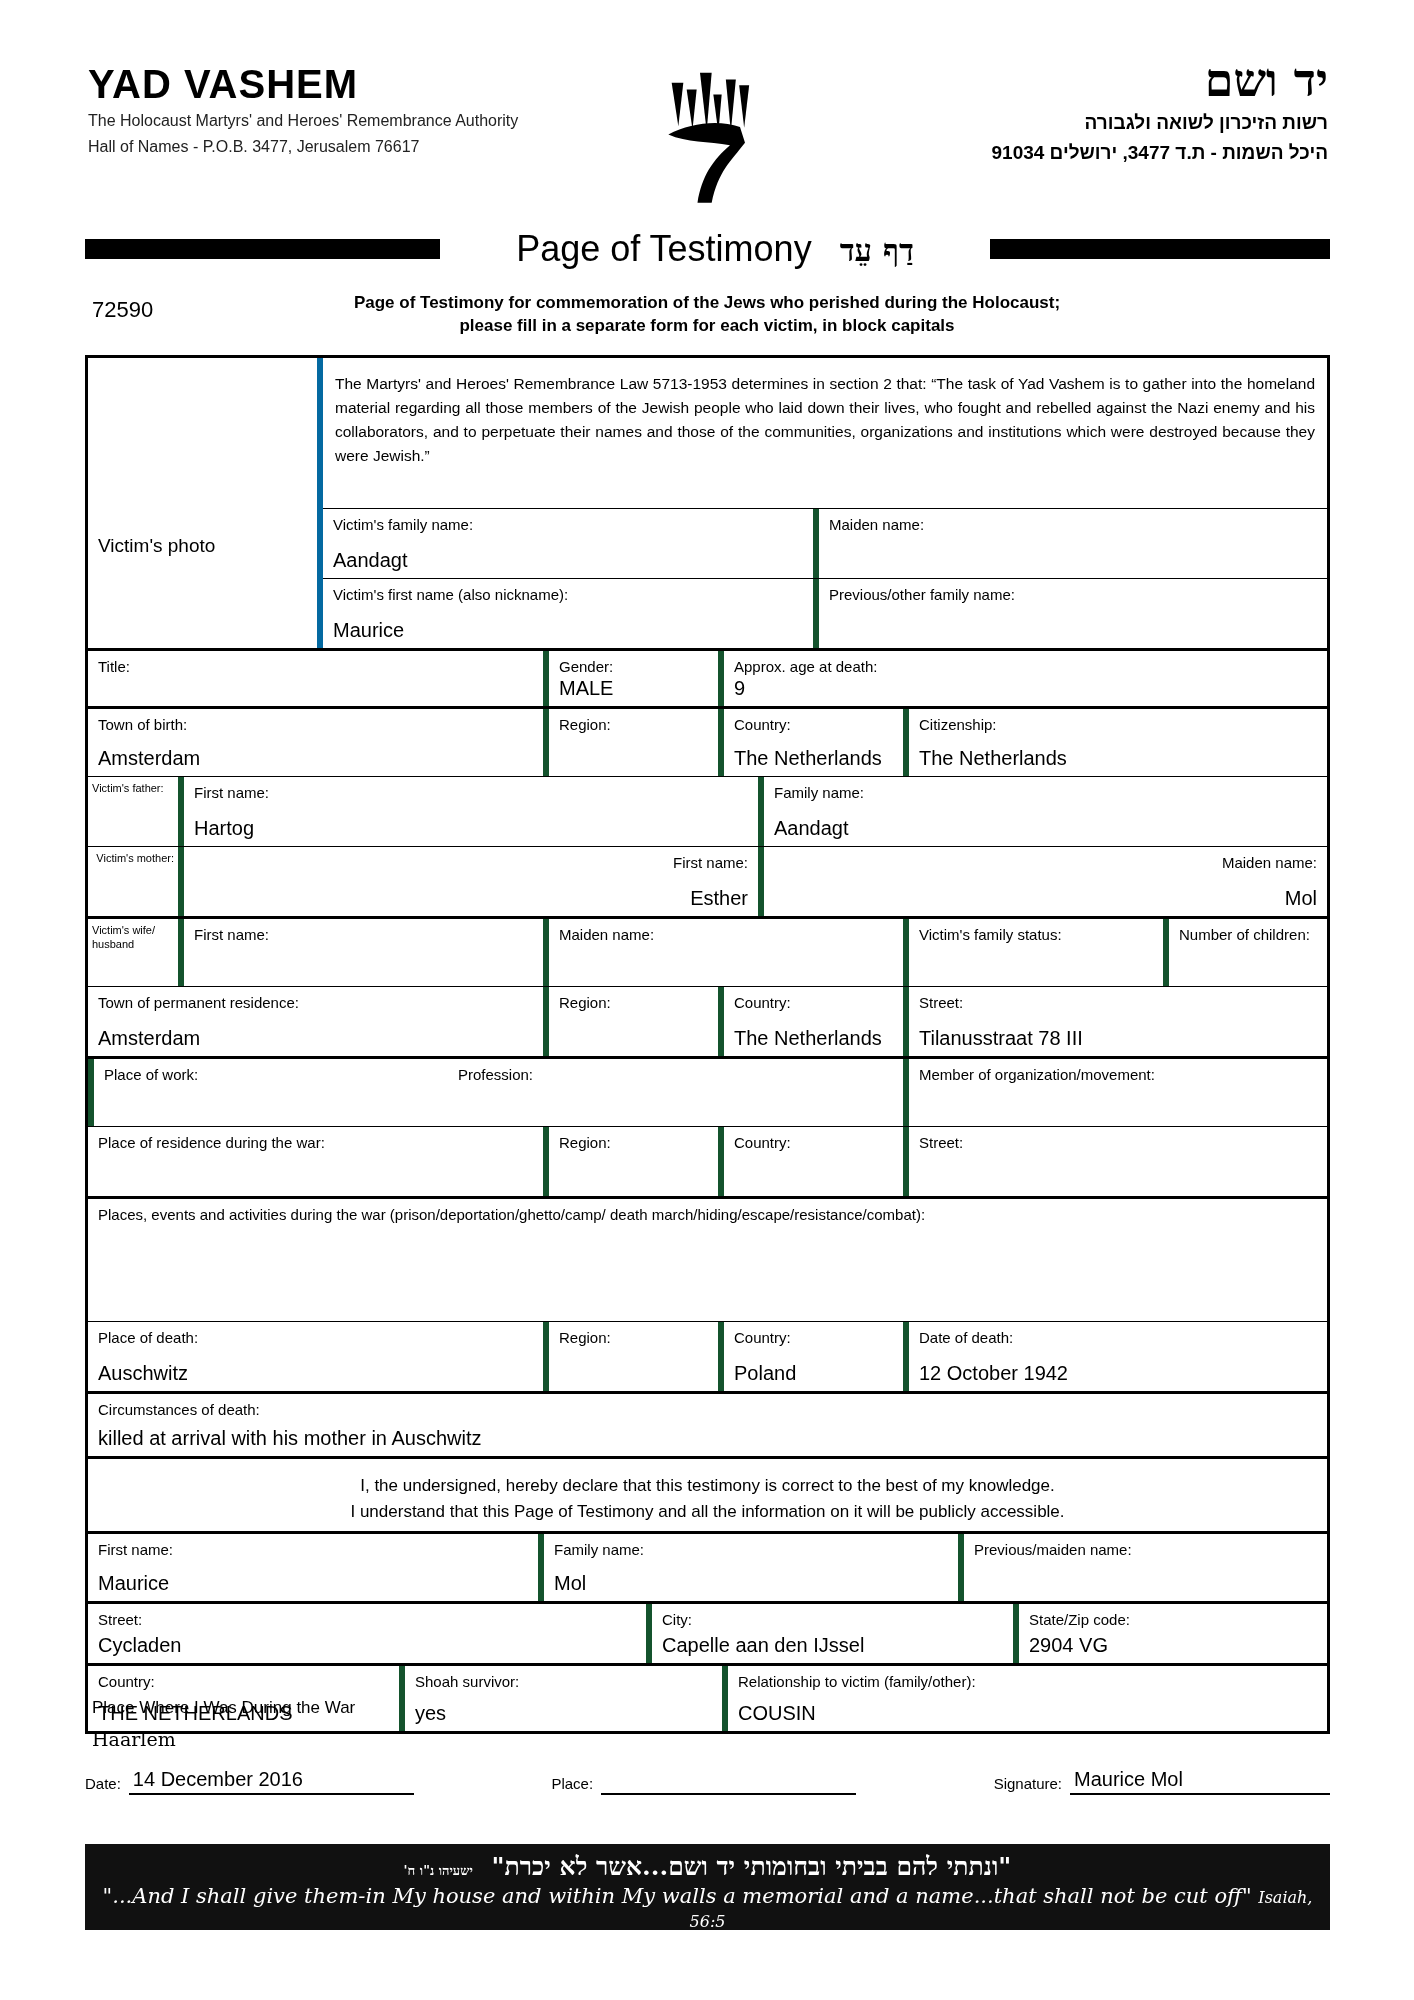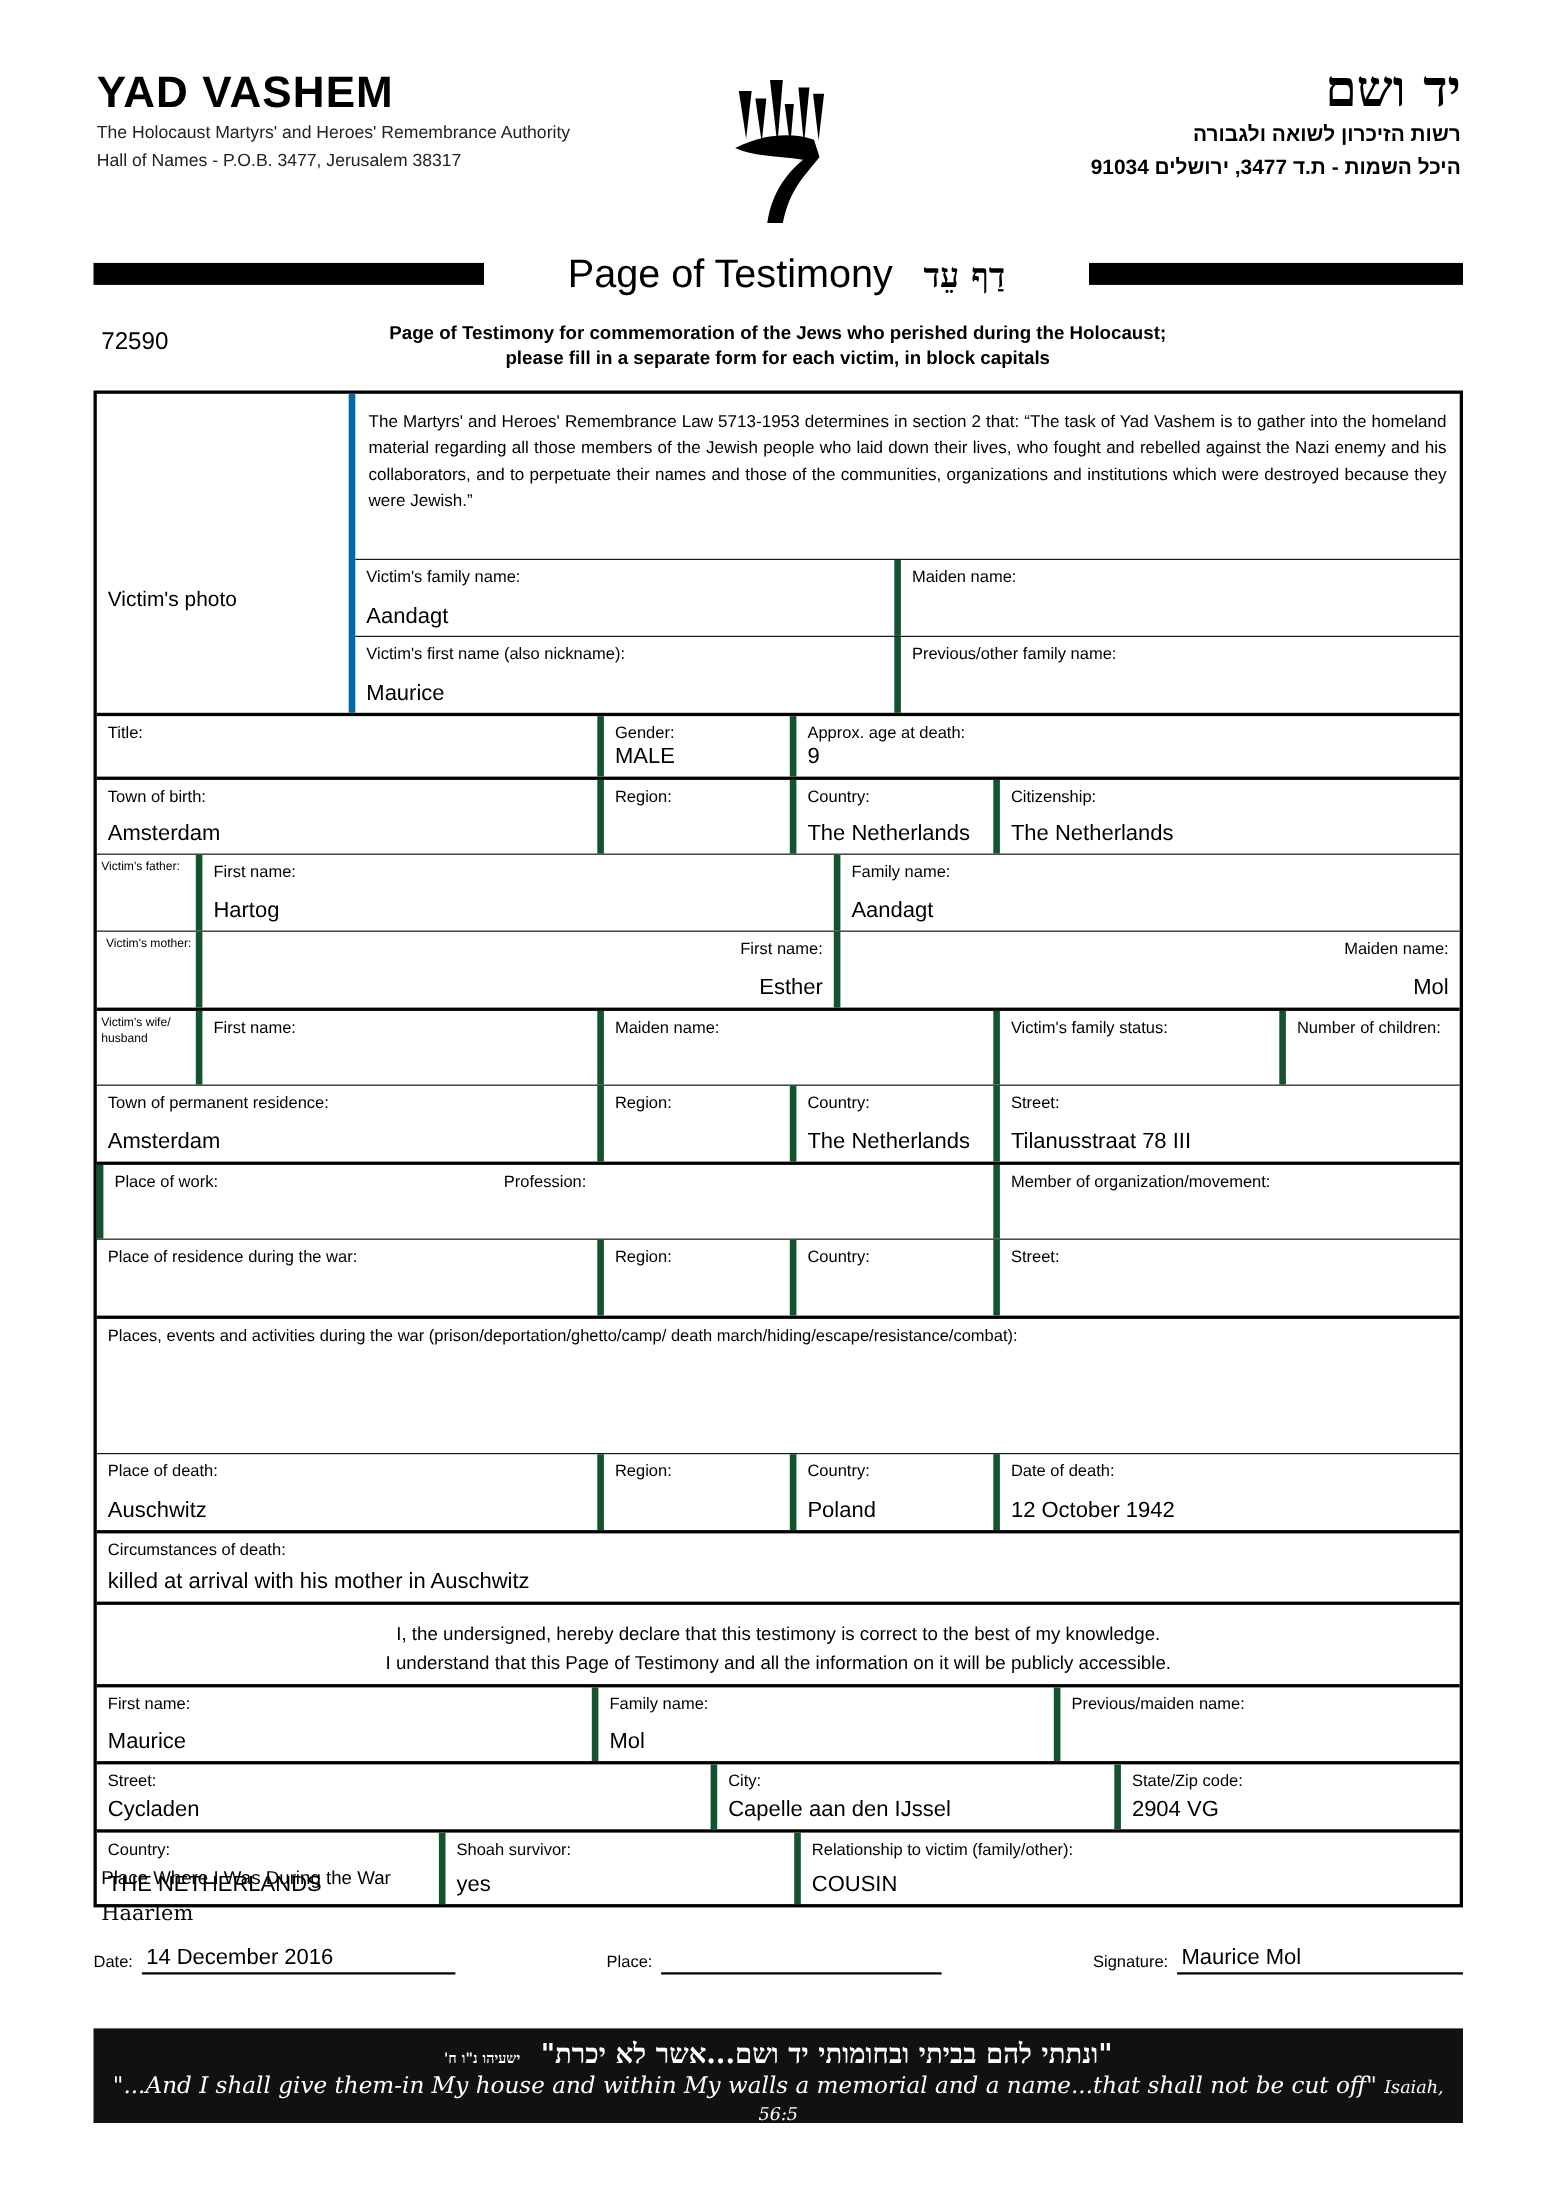--- a/index.html
+++ b/index.html
@@ -60,21 +60,21 @@
   .footer-en .cite { font-size:16px; }
 </style>
 </head>
 <body>
 
 <div class="page">
 
   <div class="hdr-left">
     <div class="org-name">YAD VASHEM</div>
     <div class="org-sub">The Holocaust Martyrs' and Heroes' Remembrance Authority</div>
-    <div class="org-sub">Hall of Names - P.O.B. 3477, Jerusalem 38317</div>
+    <div class="org-sub">Hall of Names - P.O.B. 3477, Jerusalem 76617</div>
   </div>
 
   <div class="logo">
     <svg viewBox="0 0 180 180" width="150" height="175" xmlns="http://www.w3.org/2000/svg">
       <polygon points="32,22 46,22 40,74" fill="#000"></polygon>
       <polygon points="50,30 62,30 57,78" fill="#000"></polygon>
       <polygon points="66,10 80,10 74,80" fill="#000"></polygon>
       <polygon points="82,36 92,36 88,82" fill="#000"></polygon>
       <polygon points="97,18 109,18 103,80" fill="#000"></polygon>
       <polygon points="113,25 125,25 119,76" fill="#000"></polygon>

